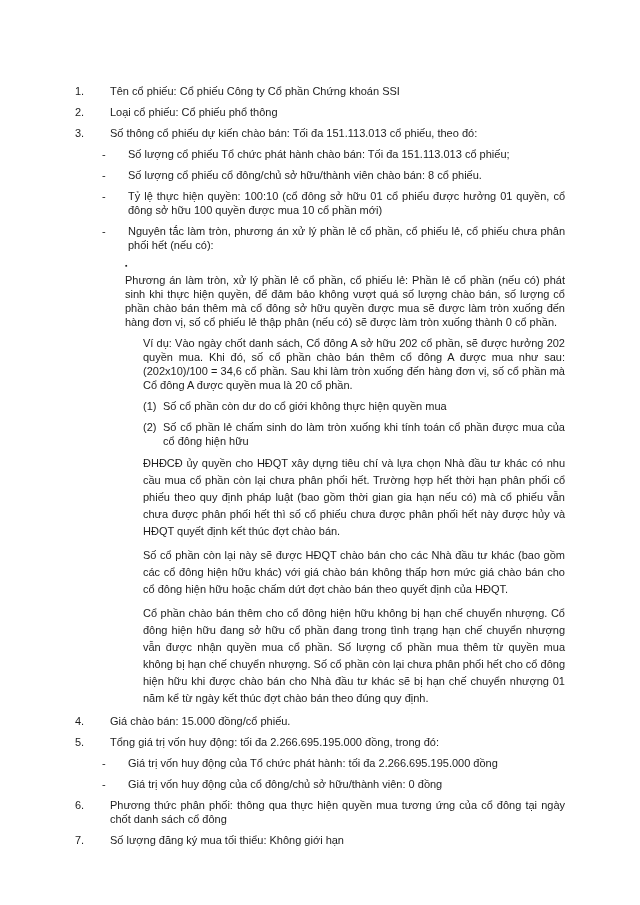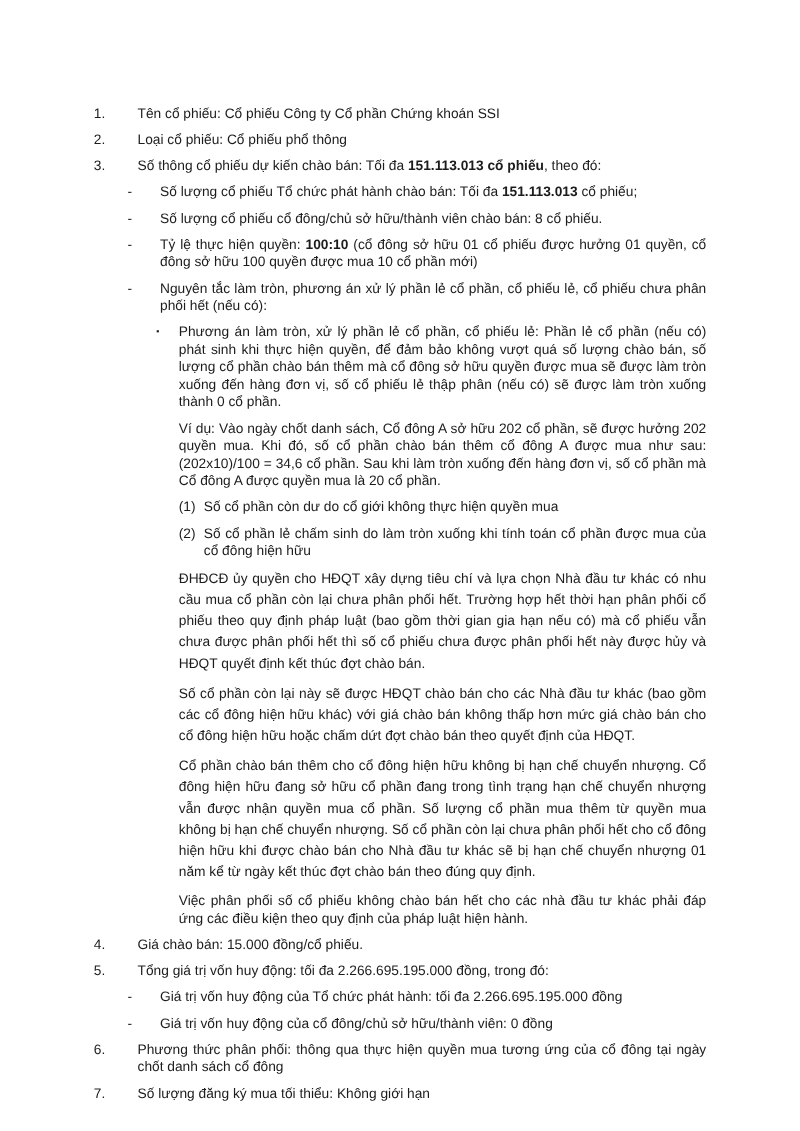--- a/index.html
+++ b/index.html
@@ -31,26 +31,26 @@
   }
   .marker {
     flex: none;
     white-space: pre;
   }
   .m0 { width: 35px; }
   .m1 { width: 26px; }
   .m2 { width: 18px; }
   .m3 { width: 20px; }
   .lvl1 { margin-left: 27px; }
-  .lvl2 { margin-left: 50px; }
+  .lvl2 { margin-left: 50px; flex-direction: column; }
   .lvl3 { margin-left: 68px; }
   .para { margin-left: 68px; margin-bottom: 7px; }
   .txt { flex: 1 1 auto; text-align: justify; }
   .sq { font-size: 7px; line-height: 14px; }
-  .b { font-weight: 700; }
+  .b { font-weight: 400; }
   .loose { line-height: 17px; }
 </style>
 </head>
 <body>
 
 <div class="sheet">
 
   <div class="row">
     <span class="marker m0">1.</span>
     <div class="txt">Tên cổ phiếu: Cổ phiếu Công ty Cổ phần Chứng khoán SSI</div>
@@ -100,21 +100,20 @@
   </div>
 
   <div class="row lvl3">
     <span class="marker m3">(2)</span>
     <div class="txt">Số cổ phần lẻ chấm sinh do làm tròn xuống khi tính toán cổ phần được mua của cổ đông hiện hữu</div>
   </div>
 
   <div class="para txt loose">ĐHĐCĐ ủy quyền cho HĐQT xây dựng tiêu chí và lựa chọn Nhà đầu tư khác có nhu cầu mua cổ phần còn lại chưa phân phối hết. Trường hợp hết thời hạn phân phối cổ phiếu theo quy định pháp luật (bao gồm thời gian gia hạn nếu có) mà cổ phiếu vẫn chưa được phân phối hết thì số cổ phiếu chưa được phân phối hết này được hủy và HĐQT quyết định kết thúc đợt chào bán.</div>
   <div class="para txt loose">Số cổ phần còn lại này sẽ được HĐQT chào bán cho các Nhà đầu tư khác (bao gồm các cổ đông hiện hữu khác) với giá chào bán không thấp hơn mức giá chào bán cho cổ đông hiện hữu hoặc chấm dứt đợt chào bán theo quyết định của HĐQT.</div>
   <div class="para txt loose">Cổ phần chào bán thêm cho cổ đông hiện hữu không bị hạn chế chuyển nhượng. Cổ đông hiện hữu đang sở hữu cổ phần đang trong tình trạng hạn chế chuyển nhượng vẫn được nhận quyền mua cổ phần. Số lượng cổ phần mua thêm từ quyền mua không bị hạn chế chuyển nhượng. Số cổ phần còn lại chưa phân phối hết cho cổ đông hiện hữu khi được chào bán cho Nhà đầu tư khác sẽ bị hạn chế chuyển nhượng 01 năm kể từ ngày kết thúc đợt chào bán theo đúng quy định.</div>
-  <div class="para txt">Việc phân phối số cổ phiếu không chào bán hết cho các nhà đầu tư khác phải đáp ứng các điều kiện theo quy định của pháp luật hiện hành.</div>
 
   <div class="row">
     <span class="marker m0">4.</span>
     <div class="txt">Giá chào bán: 15.000 đồng/cổ phiếu.</div>
   </div>
 
   <div class="row">
     <span class="marker m0">5.</span>
     <div class="txt">Tổng giá trị vốn huy động: tối đa 2.266.695.195.000 đồng, trong đó:</div>
   </div>

